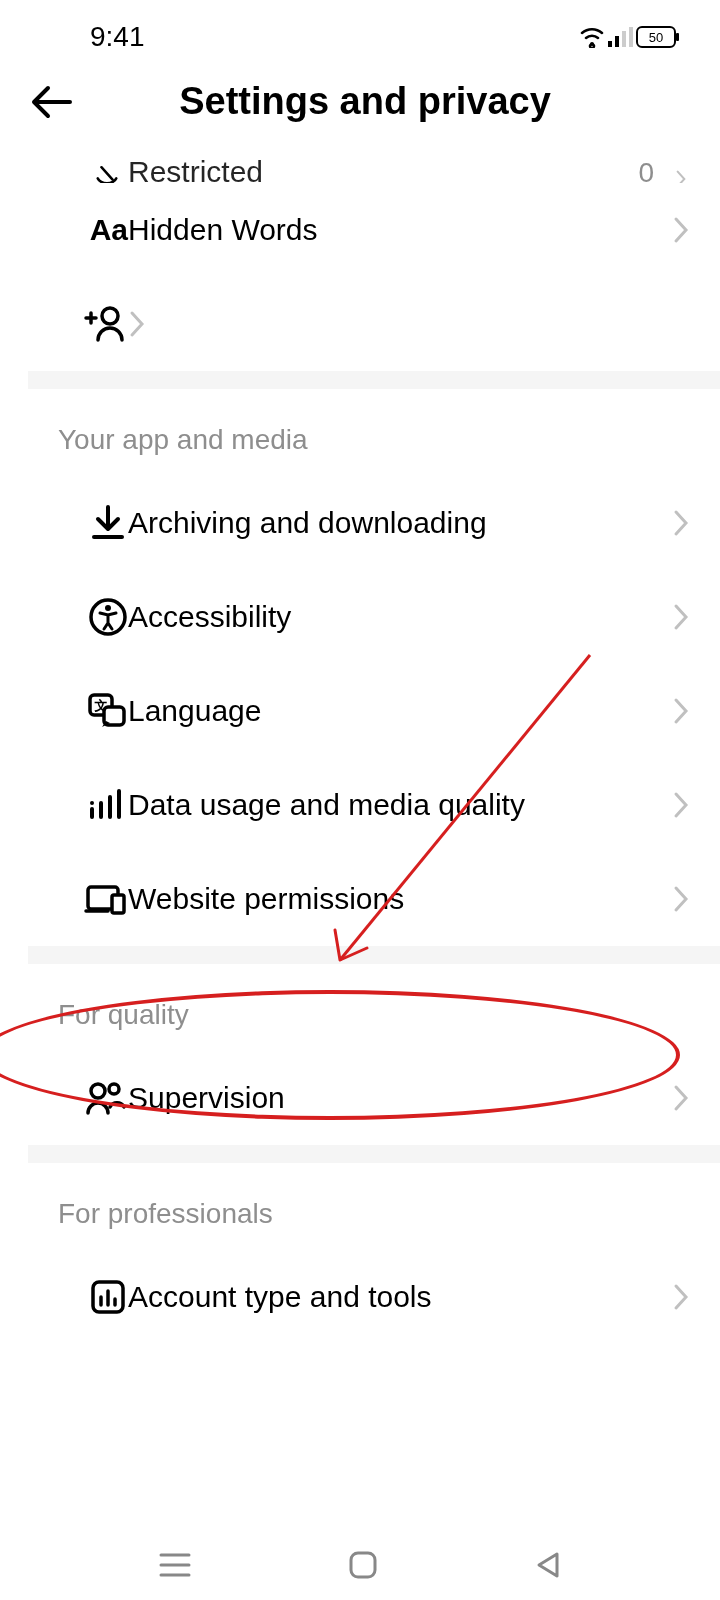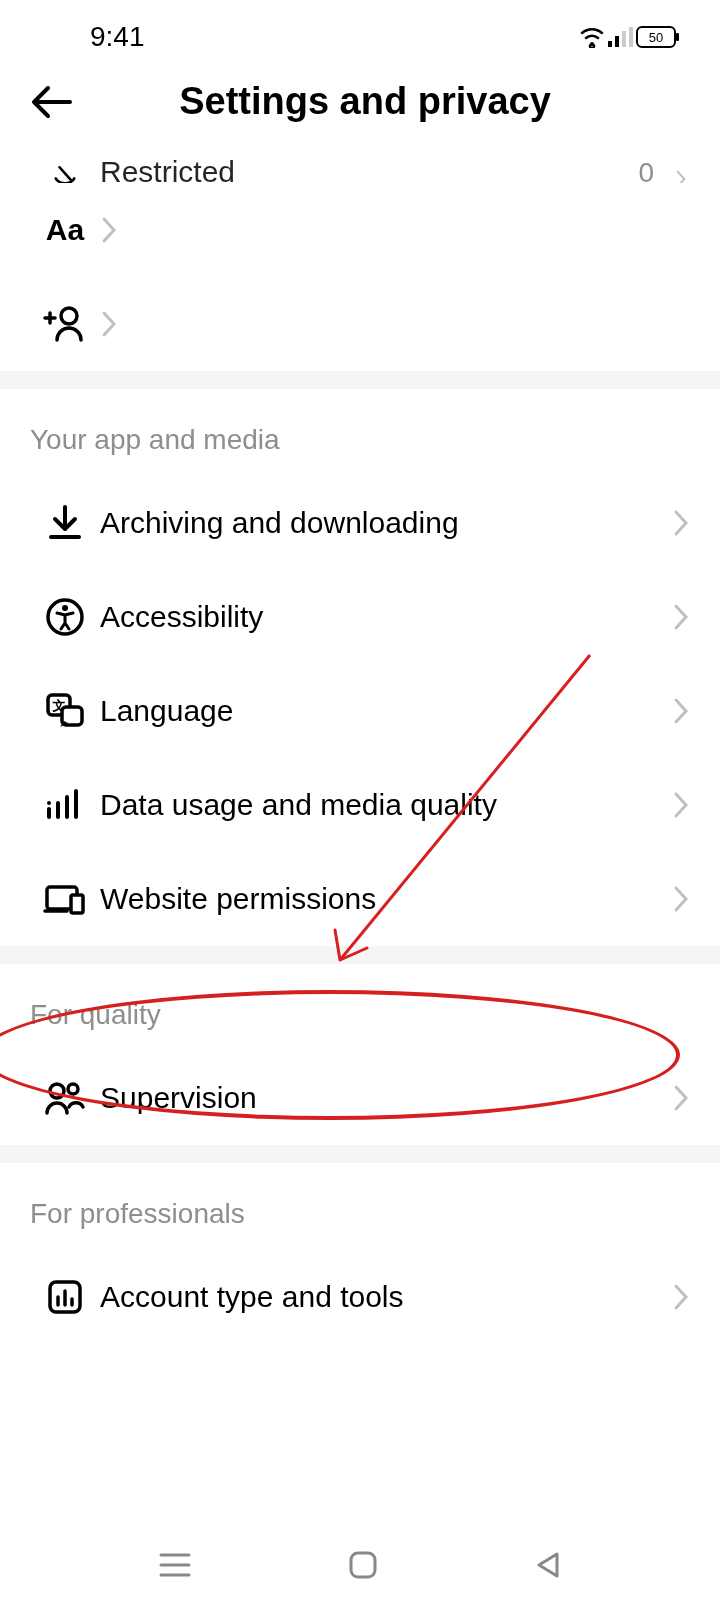--- a/index.html
+++ b/index.html
@@ -38,20 +38,21 @@
     font-size: 38px;
     font-weight: 700;
     color: #000;
     flex: 1;
     text-align: center;
     margin-right: 50px;
   }
   .content {
     height: 1420px;
     overflow: hidden;
+    padding-left: 28px;
   }
   .section-divider {
     height: 18px;
     background: #f5f5f5;
   }
   .section-title {
     font-size: 28px;
     font-weight: 400;
     color: #8e8e8e;
     padding: 35px 30px 20px 30px;
@@ -59,21 +60,21 @@
   .row {
     display: flex;
     align-items: center;
     height: 94px;
     padding: 0 30px;
   }
   .row-icon {
     width: 70px;
     display: flex;
     align-items: center;
-    justify-content: center;
+    justify-content: flex-end;
   }
   .row-label {
     flex: 1;
     font-size: 30px;
     color: #000;
     font-weight: 400;
   }
   .row-trailing {
     font-size: 28px;
     color: #8e8e8e;
@@ -162,20 +163,21 @@
     <svg class="chevron" width="18" height="20" viewBox="0 0 18 30" style="transform:translateY(6px);">
       <path d="M4 4 L14 15 L4 26" fill="none" stroke="#c0c0c0" stroke-width="3" stroke-linecap="round"></path>
     </svg>
   </div>
 
 
   <div class="row">
     <div class="row-icon">
       <span style="font-size:30px;font-weight:700;">Aa</span>
     </div>
+    <div class="row-label">Hidden Words</div>
     <svg class="chevron" width="18" height="30" viewBox="0 0 18 30">
       <path d="M4 4 L14 15 L4 26" fill="none" stroke="#c0c0c0" stroke-width="3" stroke-linecap="round"></path>
     </svg>
   </div>
 
   <div class="row">
     <div class="row-icon">
       <svg width="44" height="40" viewBox="0 0 44 40">
         <circle cx="26" cy="12" r="8" fill="none" stroke="#000" stroke-width="3.5"></circle>
         <path d="M14 36 a12 12 0 0 1 24 0" fill="none" stroke="#000" stroke-width="3.5" stroke-linecap="round"></path>

